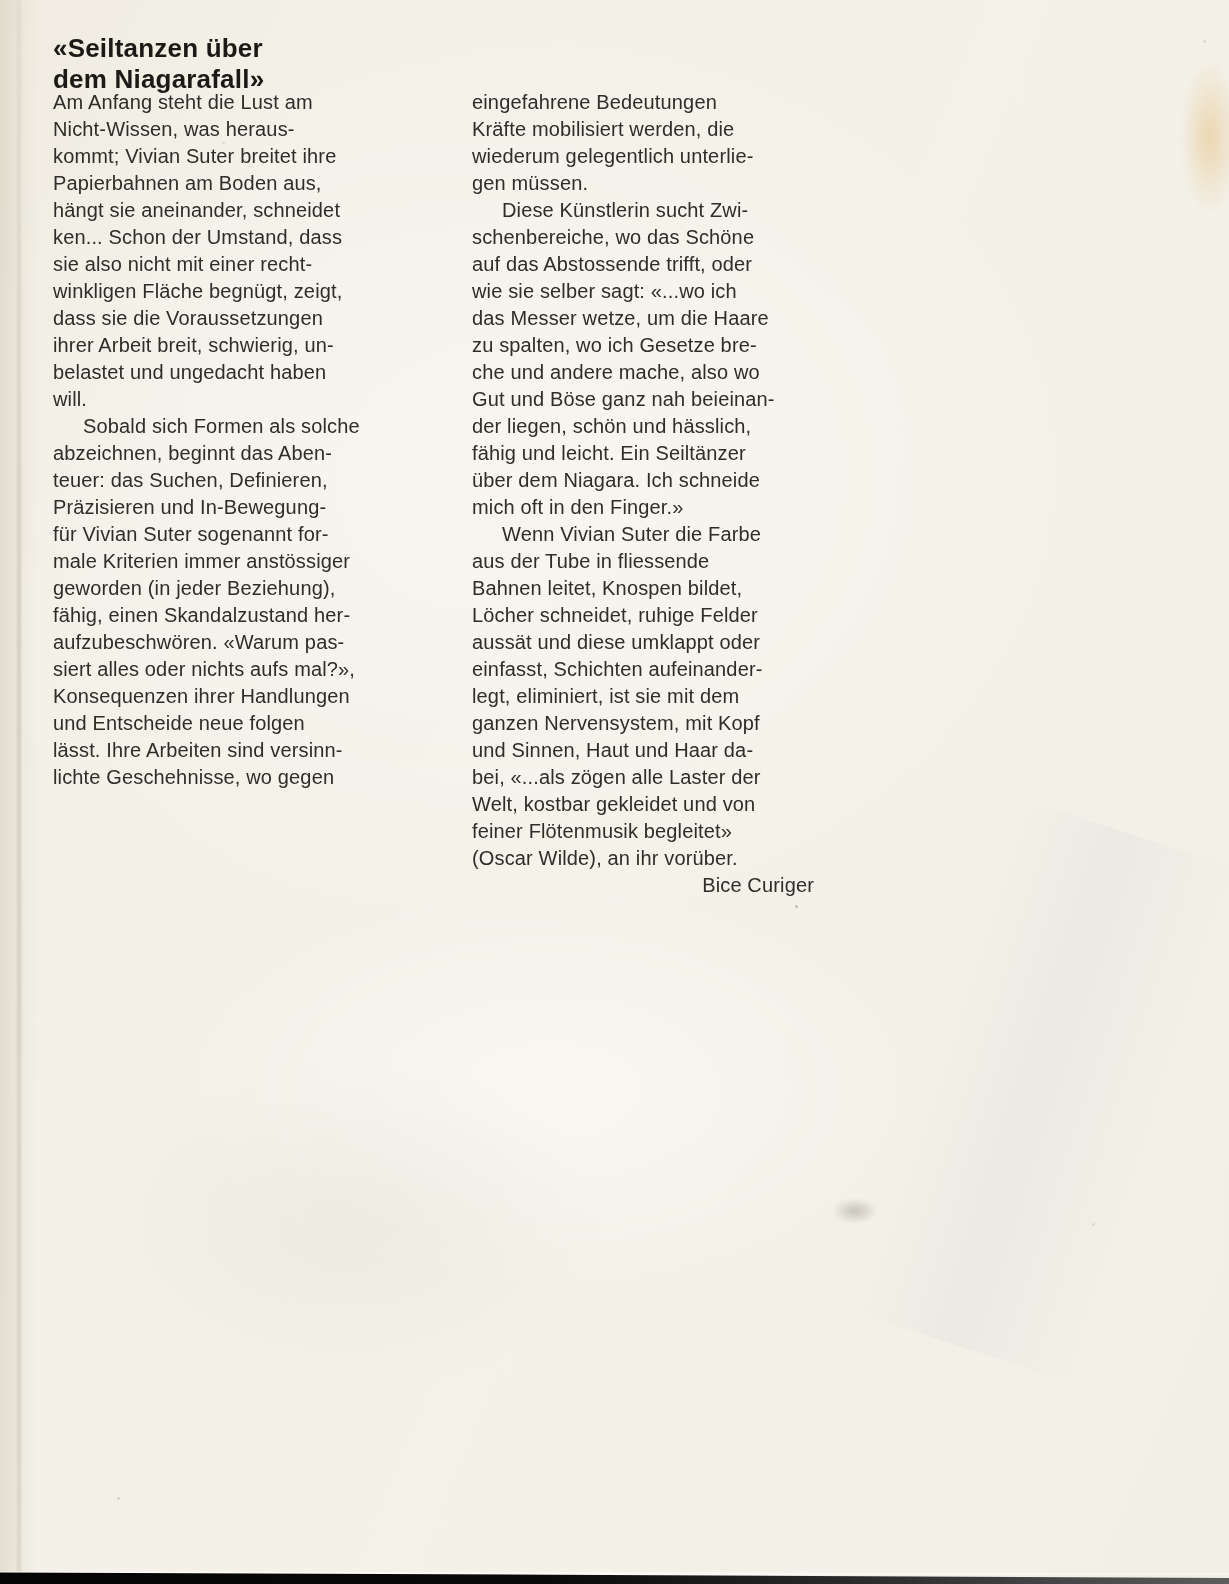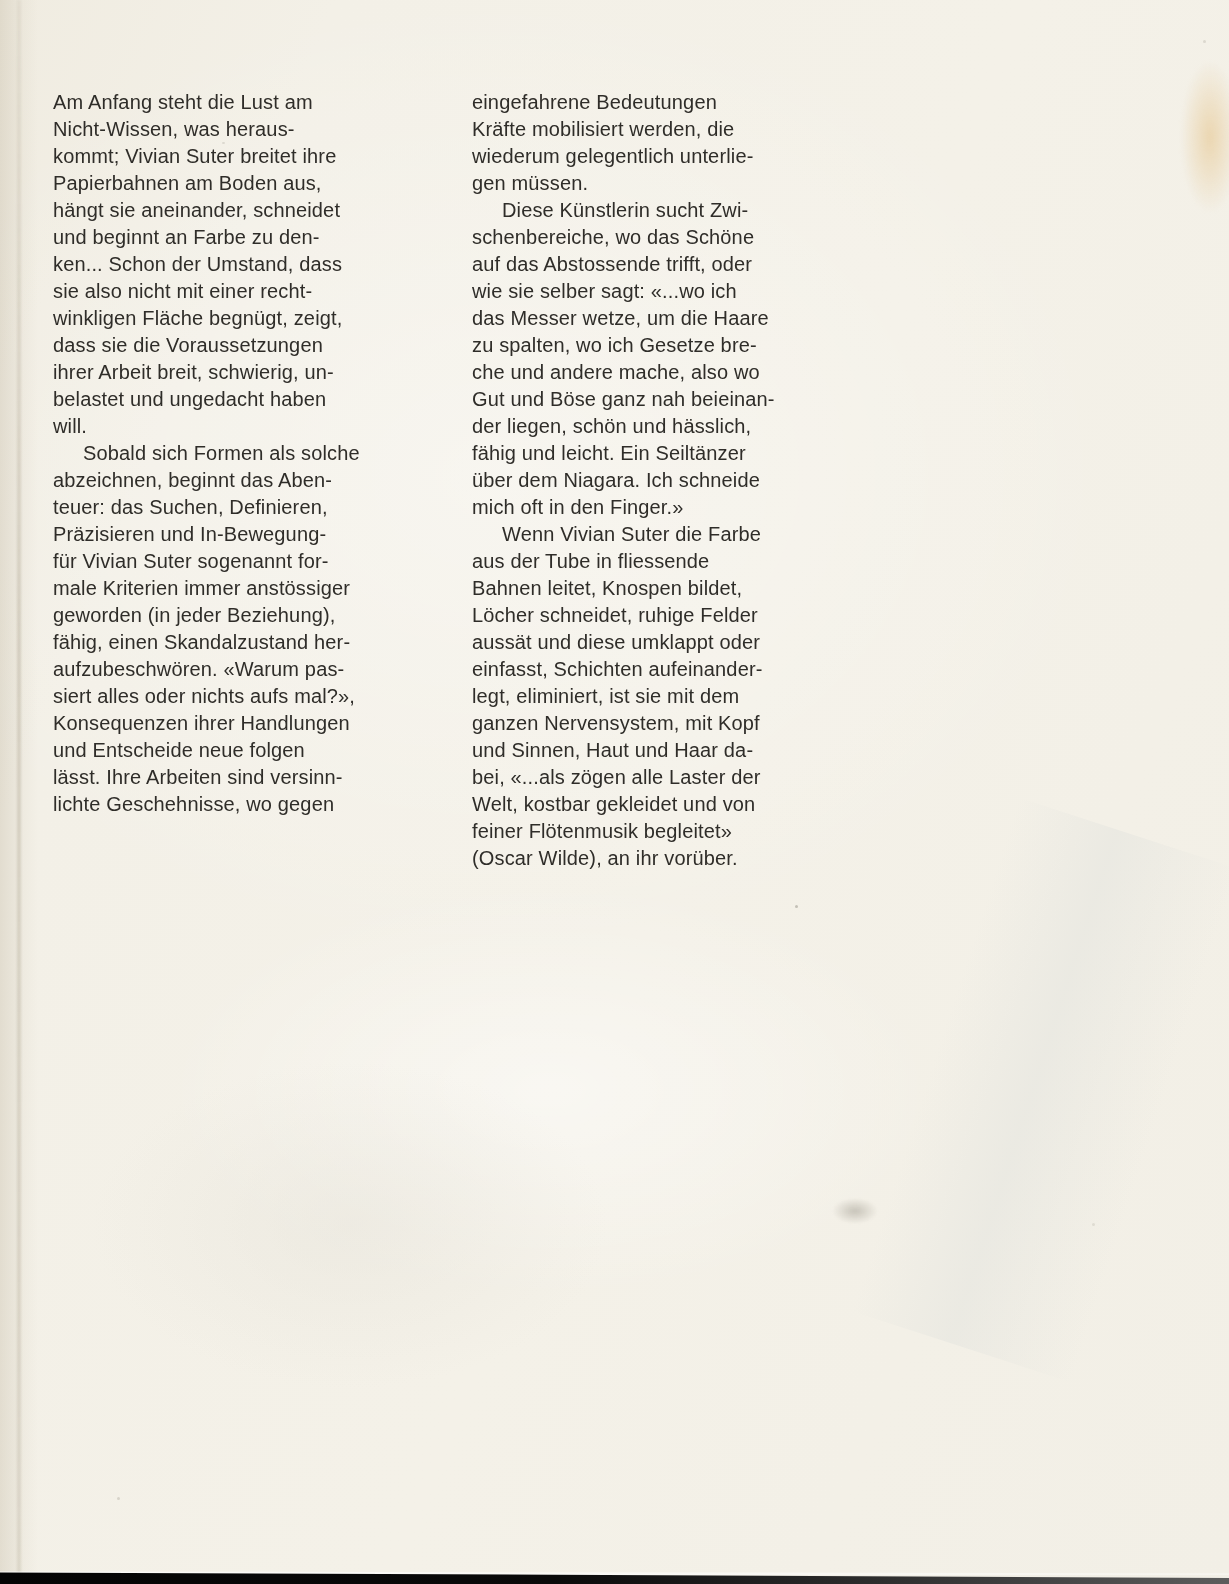--- a/index.html
+++ b/index.html
@@ -111,28 +111,31 @@
   <div class="showthrough-a"></div>
   <div class="showthrough-b"></div>
   <div class="showthrough-c"></div>
   <div class="gray-smudge"></div>
   <div class="speck s1"></div>
   <div class="speck s2"></div>
   <div class="speck s3"></div>
   <div class="speck s4"></div>
   <div class="speck s5"></div>
 
+  <div class="title">
+      <div class="line">«Seiltanzen über</div>
+      <div class="line">dem Niagarafall»</div>
+    </div>
 
   <div class="column left">
       <div class="line">Am Anfang steht die Lust am</div>
       <div class="line">Nicht-Wissen, was heraus-</div>
       <div class="line">kommt; Vivian Suter breitet ihre</div>
       <div class="line">Papierbahnen am Boden aus,</div>
       <div class="line">hängt sie aneinander, schneidet</div>
-      <div class="line">und beginnt an Farbe zu den-</div>
       <div class="line">ken... Schon der Umstand, dass</div>
       <div class="line">sie also nicht mit einer recht-</div>
       <div class="line">winkligen Fläche begnügt, zeigt,</div>
       <div class="line">dass sie die Voraussetzungen</div>
       <div class="line">ihrer Arbeit breit, schwierig, un-</div>
       <div class="line">belastet und ungedacht haben</div>
       <div class="line">will.</div>
       <div class="line indent">Sobald sich Formen als solche</div>
       <div class="line">abzeichnen, beginnt das Aben-</div>
       <div class="line">teuer: das Suchen, Definieren,</div>
@@ -172,17 +175,18 @@
       <div class="line">Löcher schneidet, ruhige Felder</div>
       <div class="line">aussät und diese umklappt oder</div>
       <div class="line">einfasst, Schichten aufeinander-</div>
       <div class="line">legt, eliminiert, ist sie mit dem</div>
       <div class="line">ganzen Nervensystem, mit Kopf</div>
       <div class="line">und Sinnen, Haut und Haar da-</div>
       <div class="line">bei, «...als zögen alle Laster der</div>
       <div class="line">Welt, kostbar gekleidet und von</div>
       <div class="line">feiner Flötenmusik begleitet»</div>
       <div class="line">(Oscar Wilde), an ihr vorüber.</div>
+      <div class="line right">Bice Curiger</div>
     </div>
 
   <div class="bottom-edge"></div>
   <div class="bottom-bar"></div>
 </div>
 
 </body></html>

